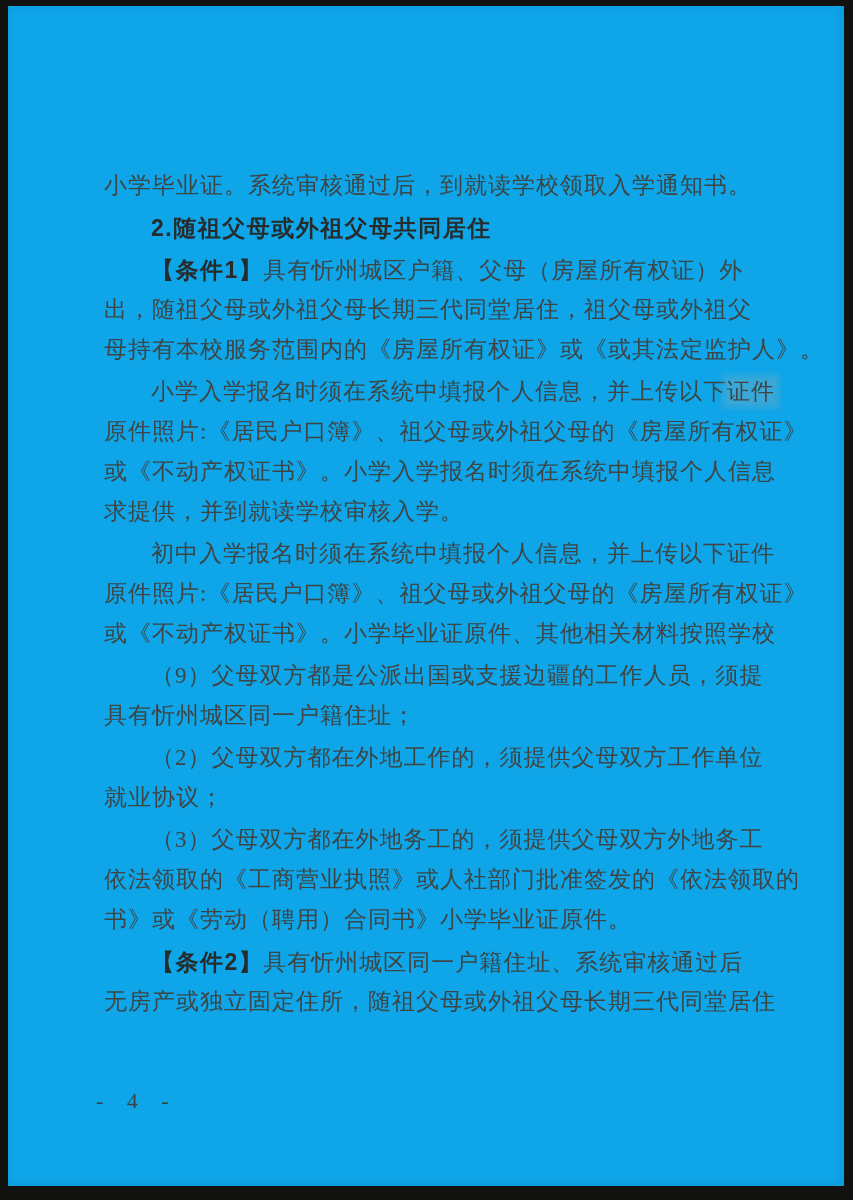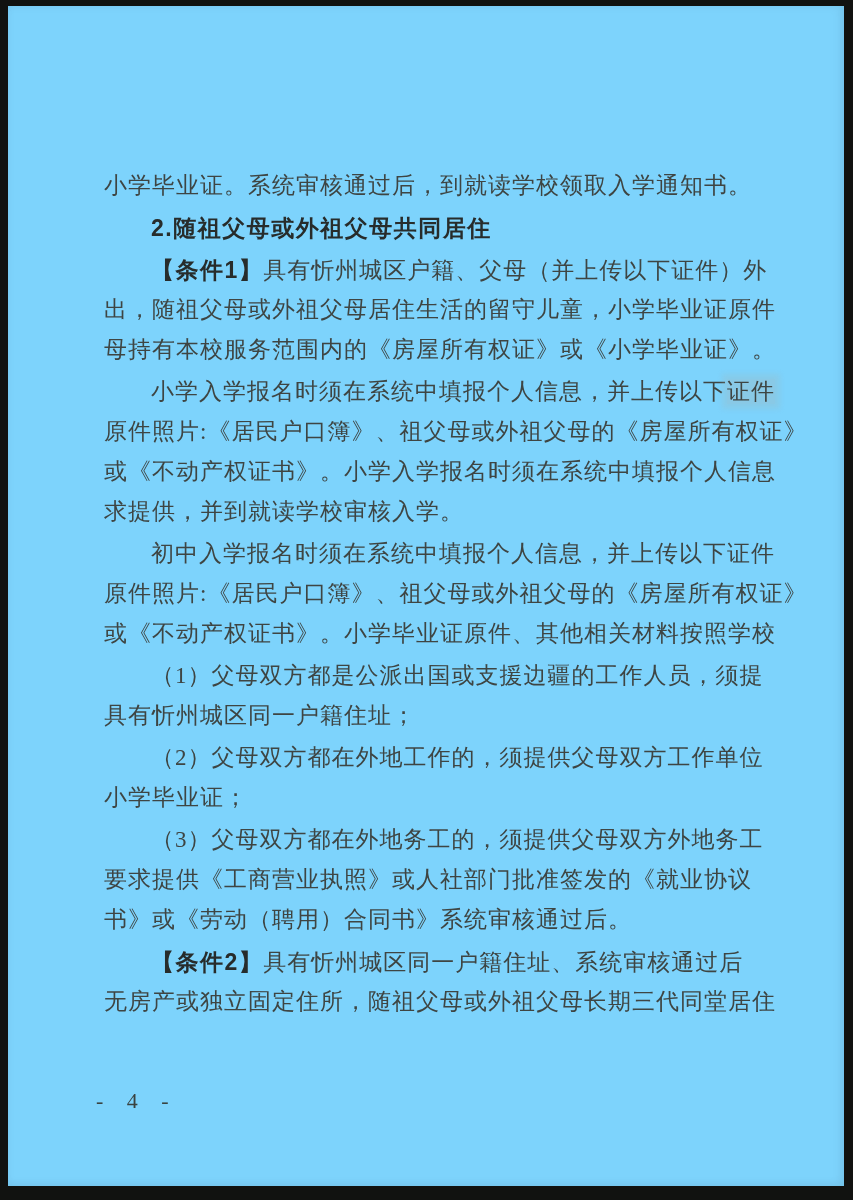--- a/index.html
+++ b/index.html
@@ -13,21 +13,21 @@
     background: #111210; 
     overflow: hidden;
     font-family: "Liberation Serif", "DejaVu Serif", serif;
   }
   .scan-page {
     position: absolute;
     left: 8px;
     top: 6px;
     right: 9px;
     bottom: 14px;
-    background: #7dd3fc;
+    background: #0ea5e9;
     box-shadow: inset -4px 0 10px rgba(0,0,0,0.05), inset 0 -3px 8px rgba(0,0,0,0.04);
   }
   .text-block {
     position: absolute;
     left: 96px;
     top: 160px;
     width: 678px;
     font-size: 23px;
     line-height: 40px;
     color: #3e4543;
@@ -69,47 +69,47 @@
 
 <div class="scan-page">
   <div class="text-block">
       <div class="para">
         <div class="line"><span class="seg">小学毕业证。系统审核通过后，到就读学校领取入学通知书。</span></div>
       </div>
       <div class="para heading">
         <div class="line indent"><span class="seg bold">2.随祖父母或外祖父母共同居住</span></div>
       </div>
       <div class="para">
-        <div class="line indent"><span class="seg bold">【条件1】</span><span class="seg">具有忻州城区户籍、父母（并上传以下证件）外</span></div>
-        <div class="line"><span class="seg">出，随祖父母或外祖父母居住生活的留守儿童，小学毕业证原件</span></div>
-        <div class="line"><span class="seg">母持有本校服务范围内的《房屋所有权证》或《小学毕业证》。</span></div>
+        <div class="line indent"><span class="seg bold">【条件1】</span><span class="seg">具有忻州城区户籍、父母（房屋所有权证）外</span></div>
+        <div class="line"><span class="seg">出，随祖父母或外祖父母长期三代同堂居住，祖父母或外祖父</span></div>
+        <div class="line"><span class="seg">母持有本校服务范围内的《房屋所有权证》或《或其法定监护人》。</span></div>
       </div>
       <div class="para">
         <div class="line indent"><span class="seg">小学入学报名时须在系统中填报个人信息，并上传以下</span><span class="seg shaded">证件</span></div>
         <div class="line"><span class="seg">原件照片:《居民户口簿》、祖父母或外祖父母的《房屋所有权证》</span></div>
         <div class="line"><span class="seg">或《不动产权证书》。小学入学报名时须在系统中填报个人信息</span></div>
         <div class="line"><span class="seg">求提供，并到就读学校审核入学。</span></div>
       </div>
       <div class="para">
         <div class="line indent"><span class="seg">初中入学报名时须在系统中填报个人信息，并上传以下证件</span></div>
         <div class="line"><span class="seg">原件照片:《居民户口簿》、祖父母或外祖父母的《房屋所有权证》</span></div>
         <div class="line"><span class="seg">或《不动产权证书》。小学毕业证原件、其他相关材料按照学校</span></div>
       </div>
       <div class="para">
-        <div class="line indent"><span class="seg">（1）父母双方都是公派出国或支援边疆的工作人员，须提</span></div>
+        <div class="line indent"><span class="seg">（9）父母双方都是公派出国或支援边疆的工作人员，须提</span></div>
         <div class="line"><span class="seg">具有忻州城区同一户籍住址；</span></div>
       </div>
       <div class="para">
         <div class="line indent"><span class="seg">（2）父母双方都在外地工作的，须提供父母双方工作单位</span></div>
-        <div class="line"><span class="seg">小学毕业证；</span></div>
+        <div class="line"><span class="seg">就业协议；</span></div>
       </div>
       <div class="para">
         <div class="line indent"><span class="seg">（3）父母双方都在外地务工的，须提供父母双方外地务工</span></div>
-        <div class="line"><span class="seg">要求提供《工商营业执照》或人社部门批准签发的《就业协议</span></div>
-        <div class="line"><span class="seg">书》或《劳动（聘用）合同书》系统审核通过后。</span></div>
+        <div class="line"><span class="seg">依法领取的《工商营业执照》或人社部门批准签发的《依法领取的</span></div>
+        <div class="line"><span class="seg">书》或《劳动（聘用）合同书》小学毕业证原件。</span></div>
       </div>
       <div class="para">
         <div class="line indent"><span class="seg bold">【条件2】</span><span class="seg">具有忻州城区同一户籍住址、系统审核通过后</span></div>
         <div class="line"><span class="seg">无房产或独立固定住所，随祖父母或外祖父母长期三代同堂居住</span></div>
       </div>
     </div>
   <div class="page-footer">- 4 -</div>
 </div>
 
 </body></html>

